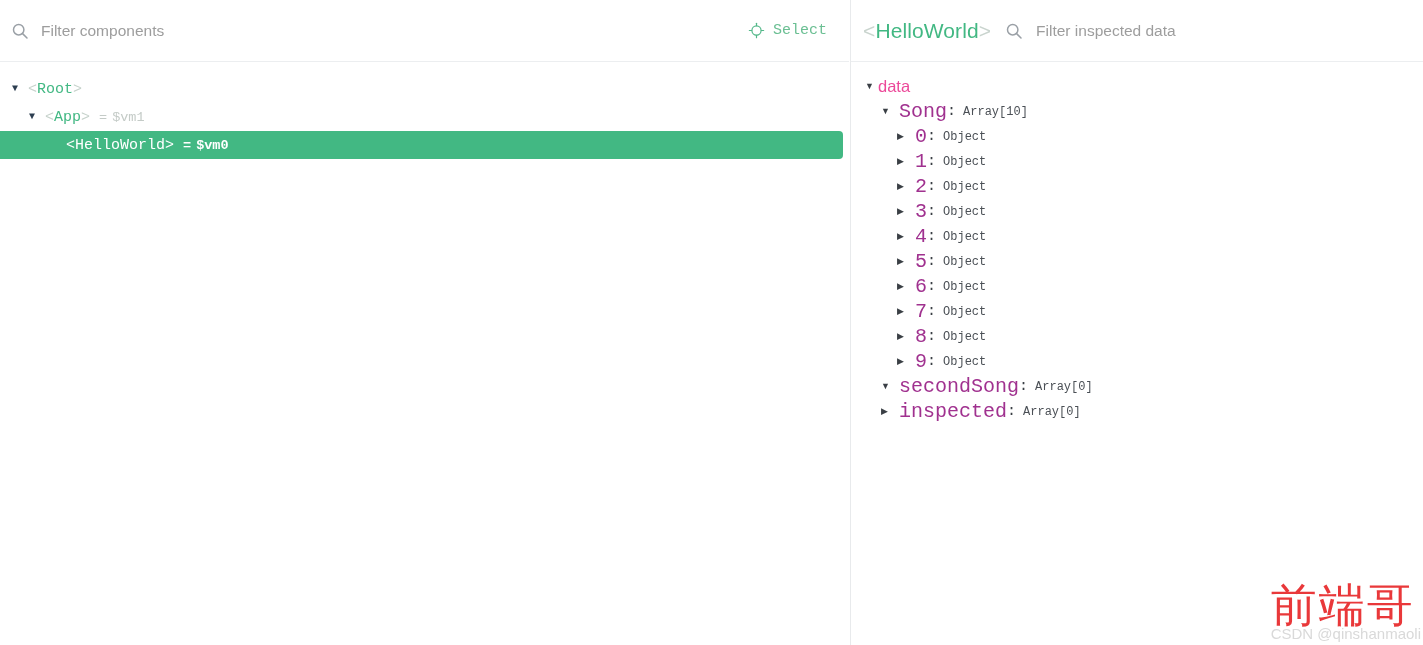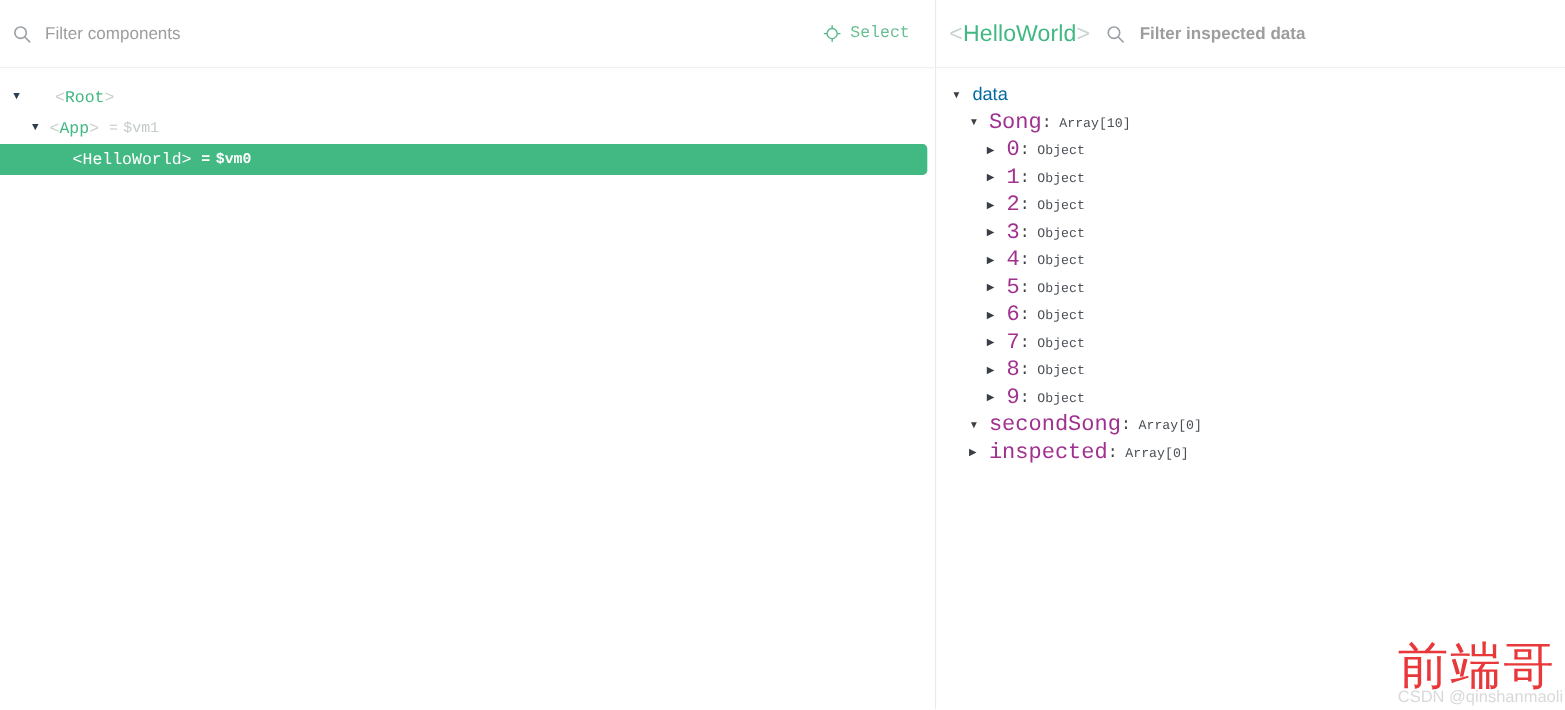--- a/index.html
+++ b/index.html
@@ -124,21 +124,20 @@
   .inspect-filter {
     border: none;
     outline: none;
     background: transparent;
     font-family: "Liberation Sans", sans-serif;
     font-size: 15.5px;
     color: #0c4a6e;
     margin-left: 13px;
     width: 330px;
     height: 28px;
-    font-weight: bold;
   }
   .inspect-filter::placeholder { color: #9d9d9d; }
 
   
   .tree {
     padding-top: 13px;
     font-family: "Liberation Mono", monospace;
     font-size: 15px;
   }
 
@@ -184,21 +183,21 @@
   }
   .tree-row.selected .comp-tag .angle,
   .tree-row.selected .comp-tag .name,
   .tree-row.selected .vm-eq,
   .tree-row.selected .vm-id {
     color: #ffffff;
   }
   .tree-row.selected .vm-eq,
   .tree-row.selected .vm-id { font-weight: bold; }
 
-  .indent-0 { padding-left: 8px; gap: 22px;  }
+  .indent-0 { padding-left: 8px;  }
   .indent-1 { padding-left: 25px; }
   .indent-2 { padding-left: 46px; }
 
   
   .data-tree {
     padding-top: 12px;
     padding-left: 14px;
   }
 
   .data-row {
@@ -216,22 +215,22 @@
     font-size: 9px;
     line-height: 1;
     text-align: left;
   }
   .data-row .arrow.open::before   { content: "\25BC"; }
   .data-row .arrow.closed::before { content: "\25B6"; }
 
   .data-group-label {
     font-family: "Liberation Sans", sans-serif;
     font-size: 16.5px;
-    color: #0369a1;
-    margin-left: 6px;
+    color: #ec4899;
+    margin-left: 0;
   }
 
   .data-key {
     font-family: "Liberation Mono", monospace;
     font-size: 20px;
     color: #a0318f;
     margin-left: 5px;
   }
   .data-colon {
     font-family: "Liberation Mono", monospace;

